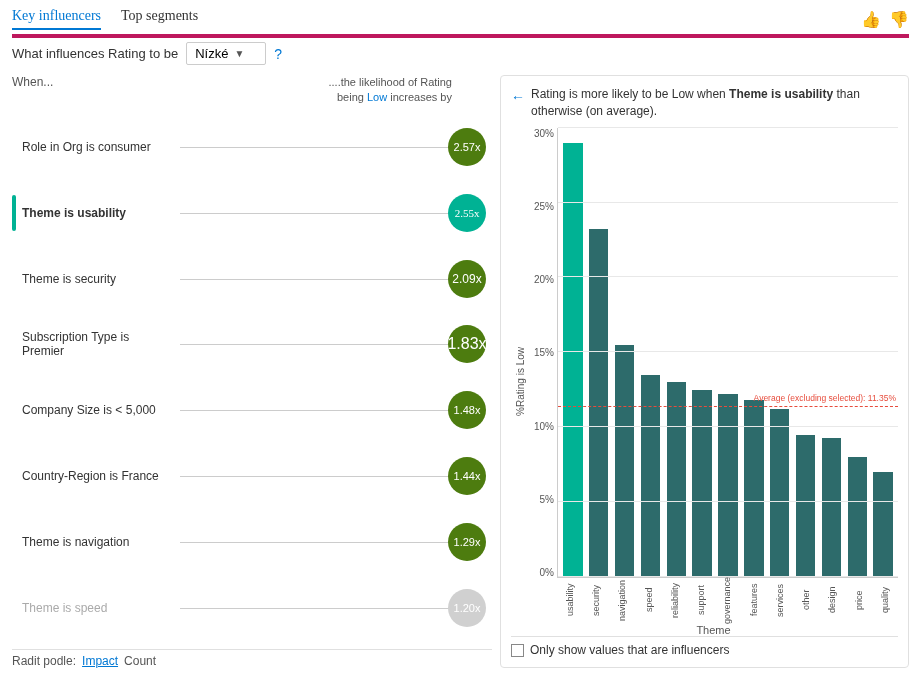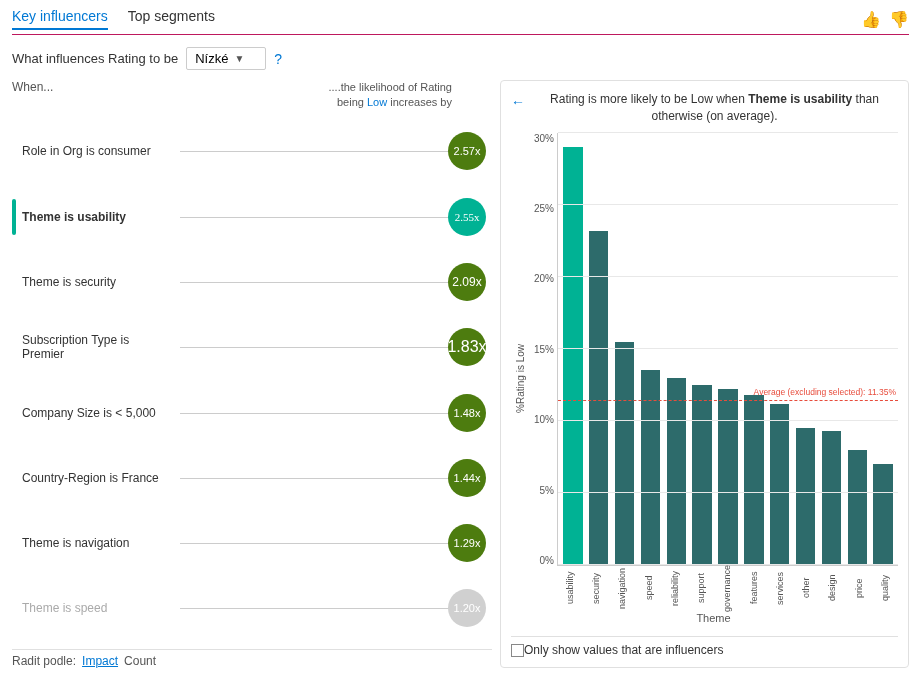--- a/index.html
+++ b/index.html
@@ -17,24 +17,25 @@
       background: #fff;
       display: flex;
       flex-direction: column;
       padding: 8px 12px;
     }
     
     .tabs {
       display: flex;
       gap: 20px;
       align-items: center;
-      border-bottom: 1px solid #be185d;
+      border-bottom: 4px solid #be185d;
       padding-bottom: 4px;
-      margin-bottom: 12px;
+      margin-bottom: 4px;
       justify-content: space-between;
+      font-family: Liberation Serif, serif;
     }
     .tabs-left {
       display: flex;
       gap: 20px;
     }
     .tab {
       font-size: 14px;
       color: #333;
       cursor: pointer;
       padding-bottom: 4px;
@@ -220,21 +221,20 @@
     .back-arrow {
       color: #0078d4;
       cursor: pointer;
       font-size: 14px;
       margin-top: 1px;
     }
     .chart-title {
       font-size: 12px;
       color: #333;
       line-height: 1.4;
-      text-align: center;
     }
 
     .chart-area {
       flex: 1;
       position: relative;
       display: flex;
       flex-direction: column;
     }
     
     .y-axis {
@@ -263,21 +263,22 @@
       flex-direction: column;
       align-items: center;
       flex: 1;
       height: 100%;
       justify-content: flex-end;
     }
     
     .checkbox-row {
       display: flex;
       align-items: center;
-      margin-top: 12px;
+      gap: 6px;
+      margin-top: 0;
       border-top: 1px solid #e0e0e0;
       padding-top: 6px;
     }
     .checkbox {
       width: 13px;
       height: 13px;
       border: 1.5px solid #888;
       background: #fff;
       cursor: pointer;
     }

